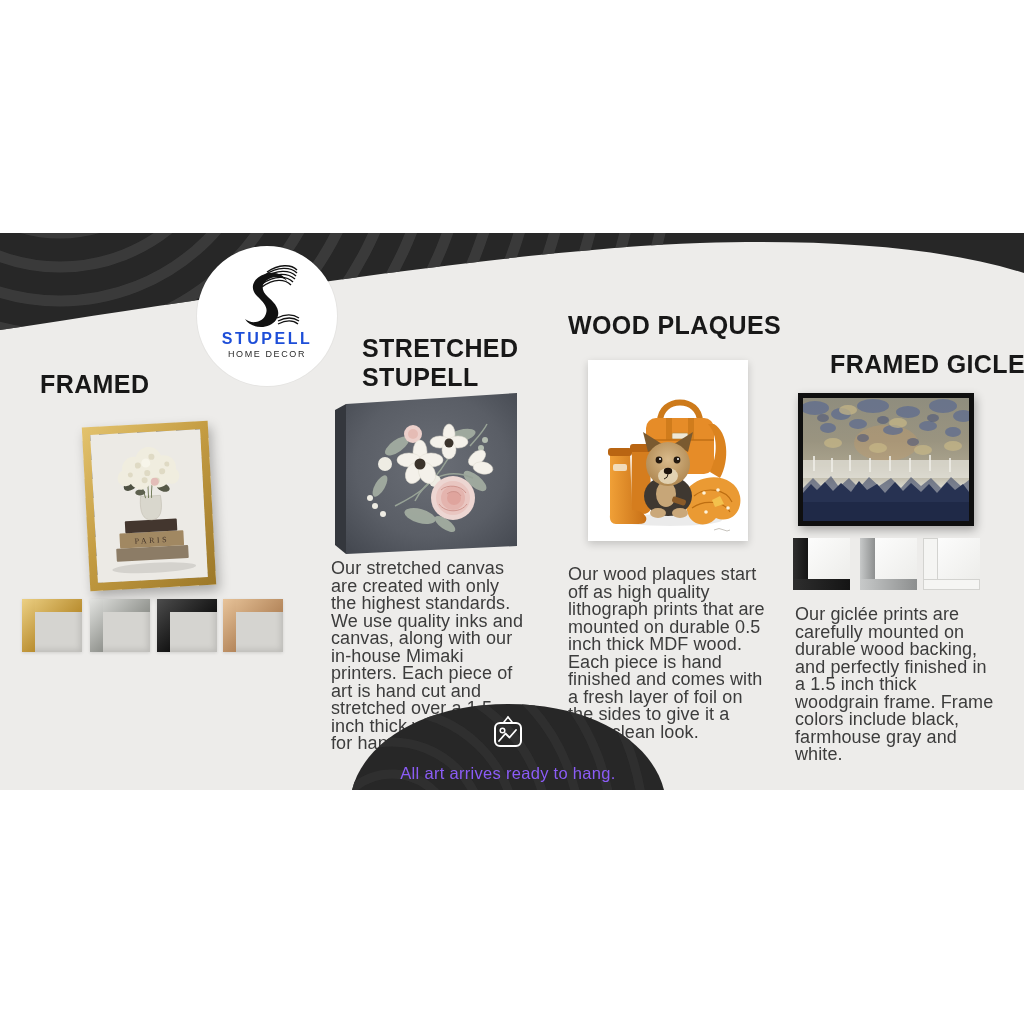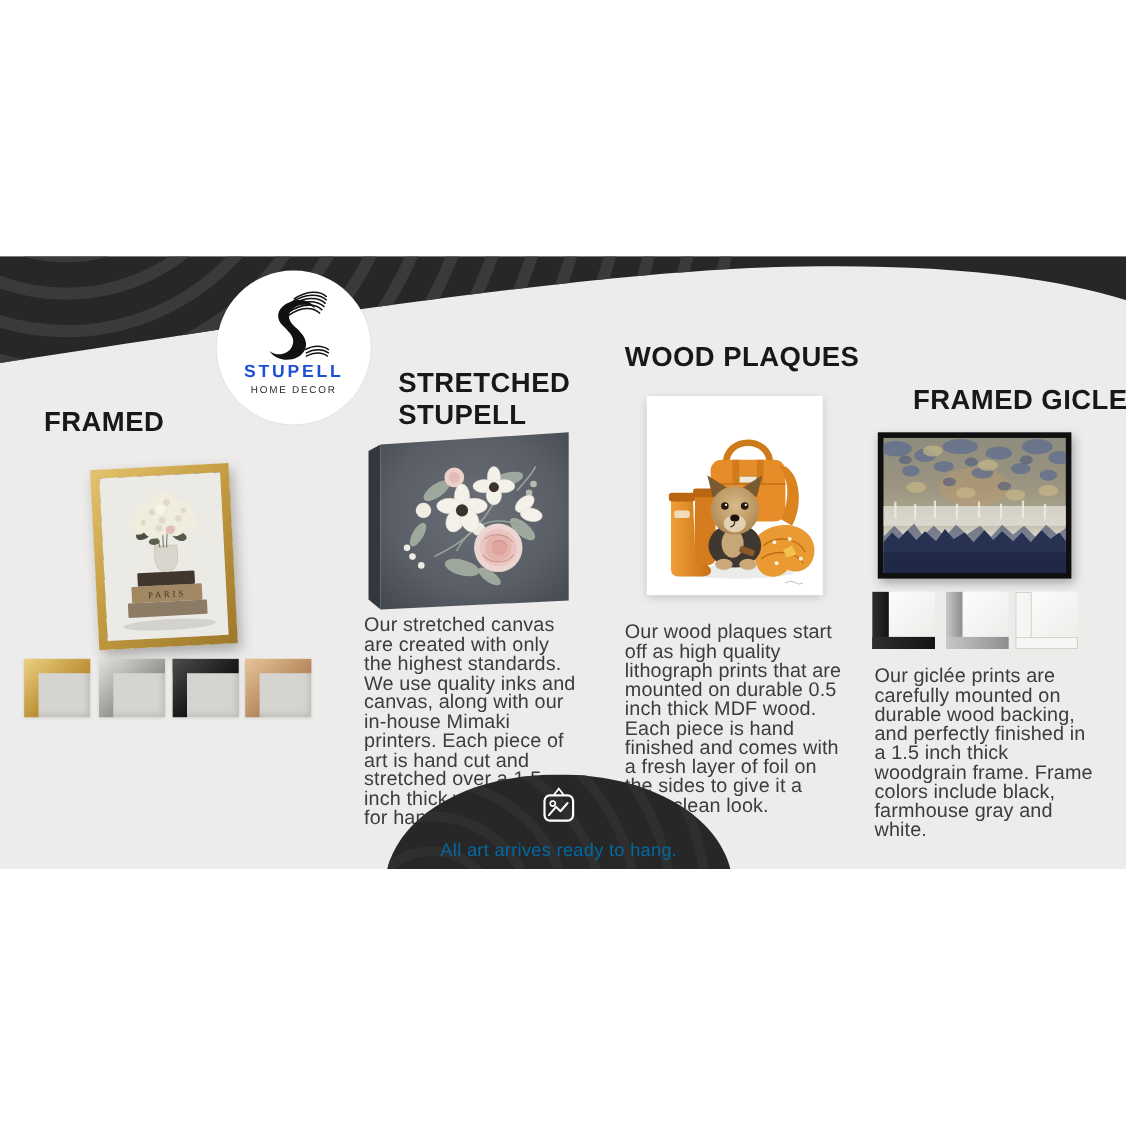--- a/index.html
+++ b/index.html
@@ -49,21 +49,21 @@
   .gswatch .vbar{position:absolute;left:0;top:0;width:15px;height:100%;}
   .gswatch .hbar{position:absolute;left:0;bottom:0;width:100%;height:11px;}
   .gs-black .vbar,.gs-black .hbar{background:linear-gradient(90deg,#2e2e2e,#141414);}
   .gs-gray  .vbar,.gs-gray  .hbar{background:linear-gradient(90deg,#c7c9c9,#8d8f8f);}
   .gs-white .vbar,.gs-white .hbar{background:#f5f5f3;box-shadow:inset 0 0 0 1px #d3d3d0;}
   
   .dome{position:absolute;left:352px;top:704px;width:312px;height:86px;}
   .dome svg.shape{position:absolute;left:0;top:0;width:312px;height:86px;}
   .dome .hang-icon{position:absolute;left:50%;top:11px;transform:translateX(-50%);}
   .dome .dome-text{position:absolute;left:0;bottom:7px;width:100%;text-align:center;
-                   color:#0369a1;font-size:16.5px;letter-spacing:.3px;}
+                   color:#8b5cf6;font-size:16.5px;letter-spacing:.3px;}
 </style>
 </head>
 <body>
 
 <div class="stage">
 
   <div class="panel"></div>
 
   <svg class="band-svg" viewBox="0 0 1024 100" preserveAspectRatio="none">
     <defs>

